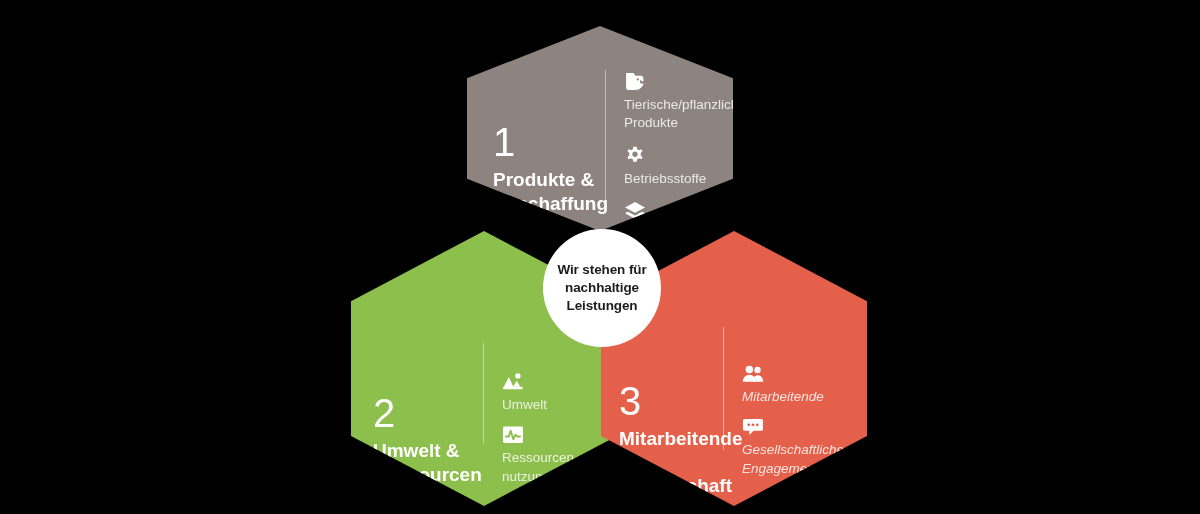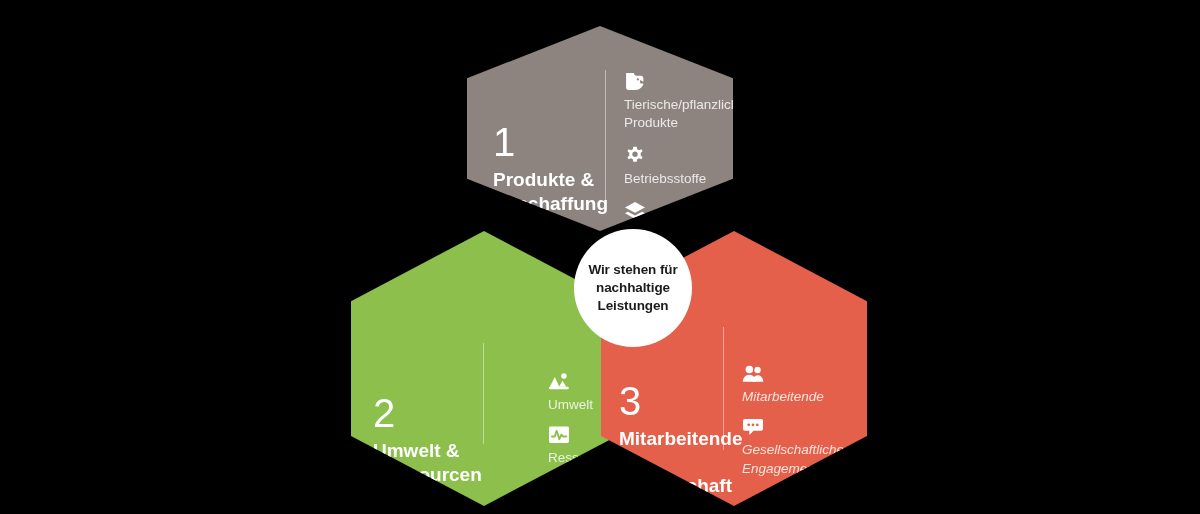--- a/index.html
+++ b/index.html
@@ -105,21 +105,21 @@
   .hex-left .divider  { margin-top: 58px;  margin-bottom: 62px; }
   .hex-right .divider { margin-top: 50px;  margin-bottom: 56px; }
 
   
   .topic-list {
     flex: 1 1 auto;
     display: flex;
     flex-direction: column;
   }
   .hex-top .topic-list   { padding-top: 12px; gap: 14px; }
-  .hex-left .topic-list  { padding-top: 66px; gap: 12px; margin-left: 46px; }
+  .hex-left .topic-list  { padding-top: 66px; gap: 12px; }
   .hex-right .topic-list { padding-top: 58px; gap: 12px; font-style: italic; }
 
   .topic {
     display: block;
   }
   .topic-icon {
     display: block;
     width: 22px;
     height: 20px;
     margin-bottom: 3px;
@@ -130,21 +130,21 @@
     font-size: 13.5px;
     line-height: 1.22;
     color: rgba(255,255,255,0.82);
     white-space: pre-line;
     font-weight: 400;
   }
 
   
   .center-circle {
     position: absolute;
-    left: 574px;
+    left: 543px;
     top: 229px;
     width: 118px;
     height: 118px;
     border-radius: 50%;
     background: #ffffff;
     z-index: 5;
     display: flex;
     align-items: center;
     justify-content: center;
     text-align: center;

